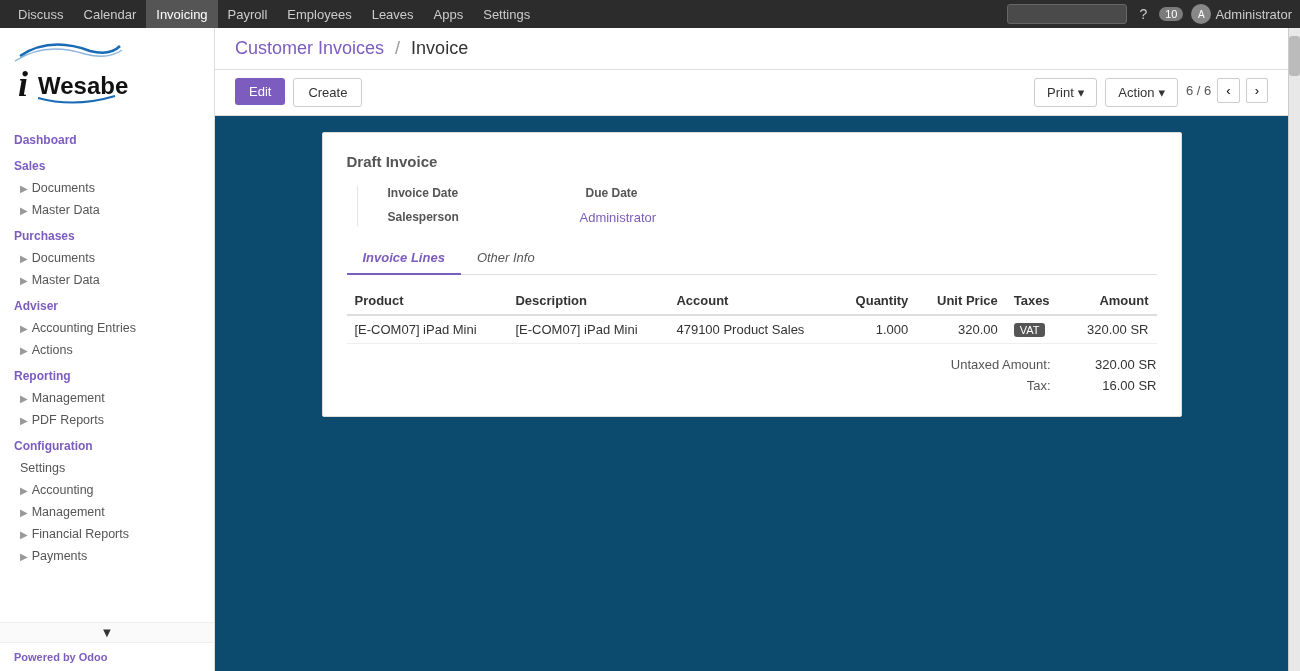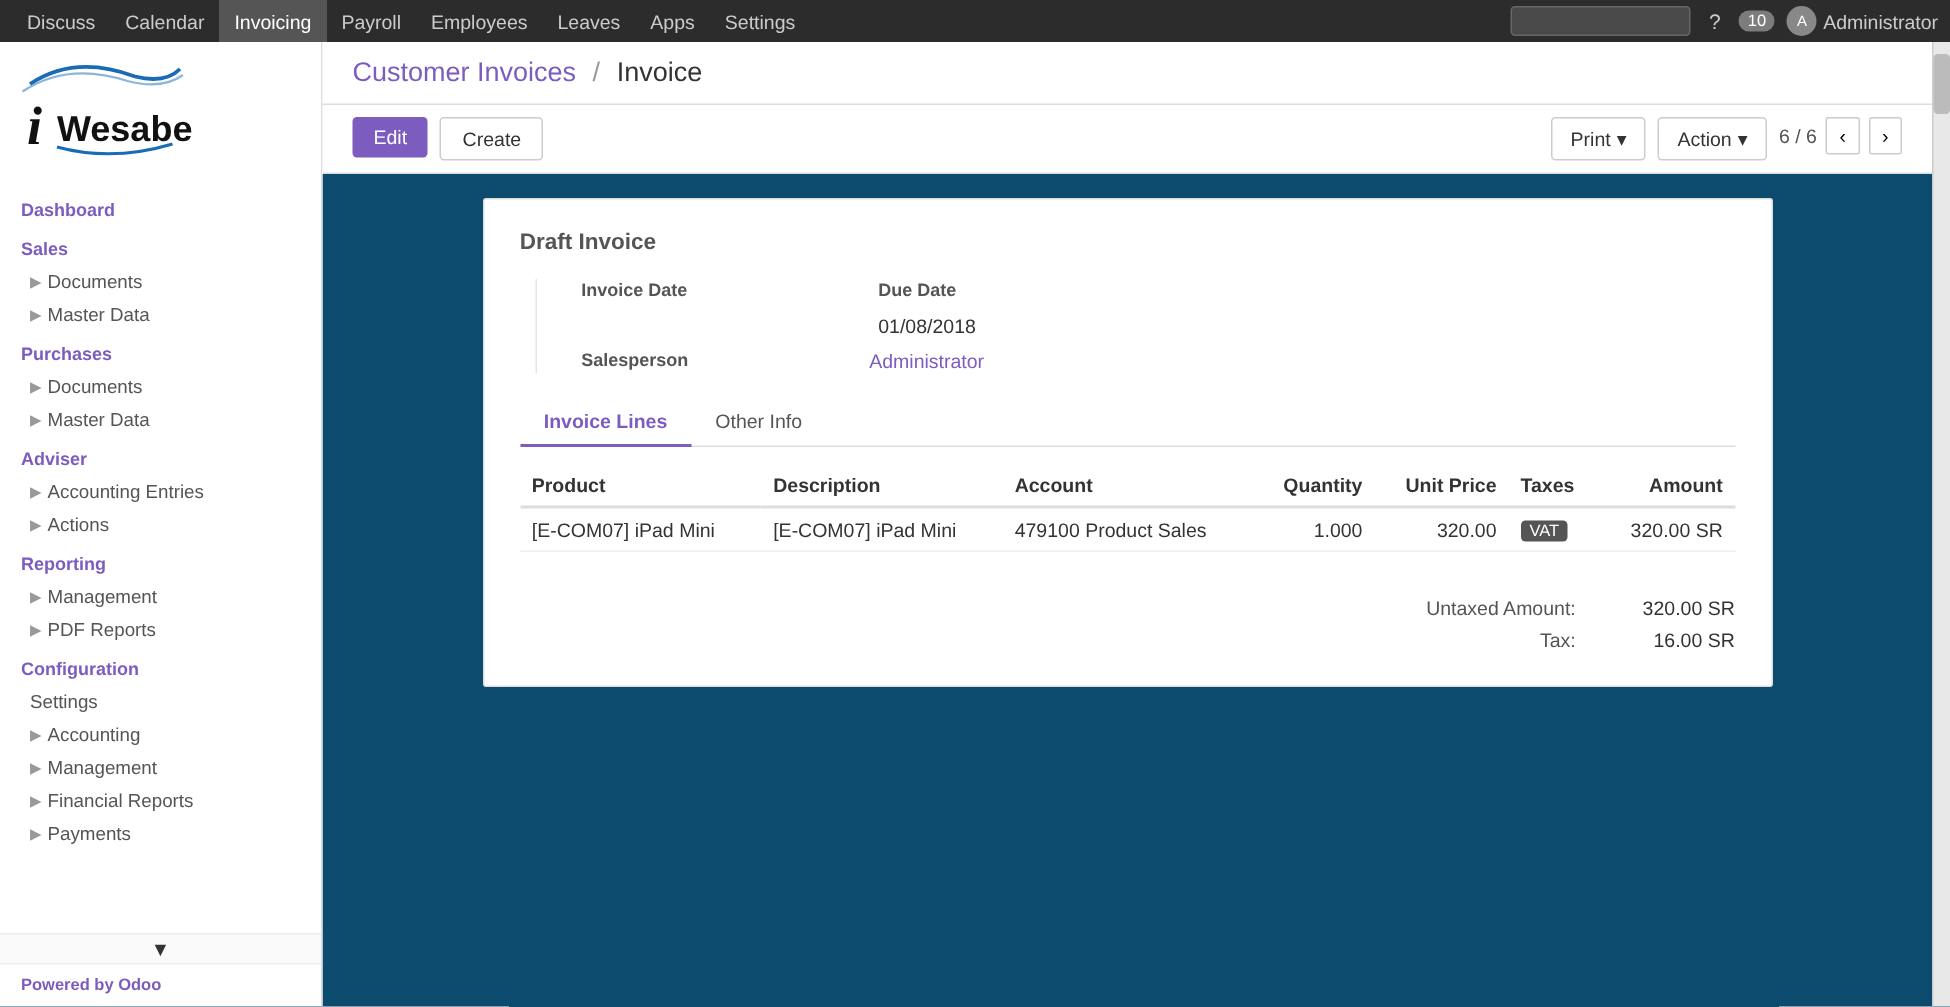--- a/index.html
+++ b/index.html
@@ -257,20 +257,21 @@
     .field-value.link-val {
       color: #7c5cbf;
       cursor: pointer;
     }
 
     
     .tabs-bar {
       display: flex;
       border-bottom: 1px solid #ddd;
       margin-bottom: 12px;
+      font-style: italic;
     }
     .tab {
       padding: 8px 16px;
       font-size: 13px;
       cursor: pointer;
       color: #555;
       border-bottom: 2px solid transparent;
       margin-bottom: -1px;
     }
     .tab.active {
@@ -306,21 +307,21 @@
       padding: 1px 6px;
       font-size: 11px;
       display: inline-block;
     }
 
     
     .totals-area {
       display: flex;
       flex-direction: column;
       align-items: flex-end;
-      margin-top: 27px;
+      margin-top: 10px;
       font-size: 13px;
       justify-content: space-between;
     }
     .total-row {
       display: flex;
       gap: 16px;
       justify-content: flex-end;
       width: 300px;
       padding: 3px 0;
     }
@@ -522,26 +523,20 @@
 
           <div style="width:1px; background:#e5e5e5; margin:0 10px;"></div>
 
           <div class="fields-right">
             <div style="display:flex; gap:16px; margin-bottom:8px;">
               <div style="flex:1;">
                 <div class="field-label">Invoice Date</div>
               </div>
               <div style="flex:1;">
                 <div class="field-label">Due Date</div>
-              </div>
-            </div>
-            <div style="display:flex; gap:16px; margin-bottom:8px;">
-              <div style="flex:1;"></div>
-              <div style="flex:1;">
-                <div class="field-value">01/08/2018</div>
               </div>
             </div>
             <div style="display:flex; gap:4px;justify-content:space-between;">
               <div style="flex:1;">
                 <div class="field-label">Salesperson</div>
               </div>
               <div style="flex:1;">
                 <div class="field-value link-val">Administrator</div>
               </div>
             </div>

